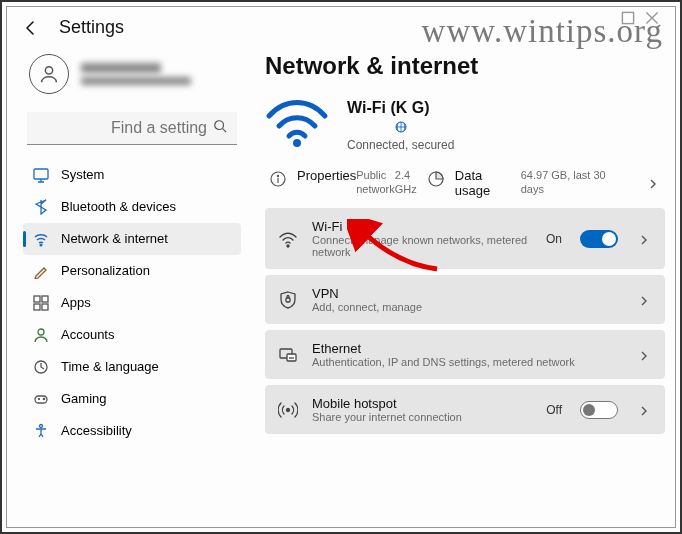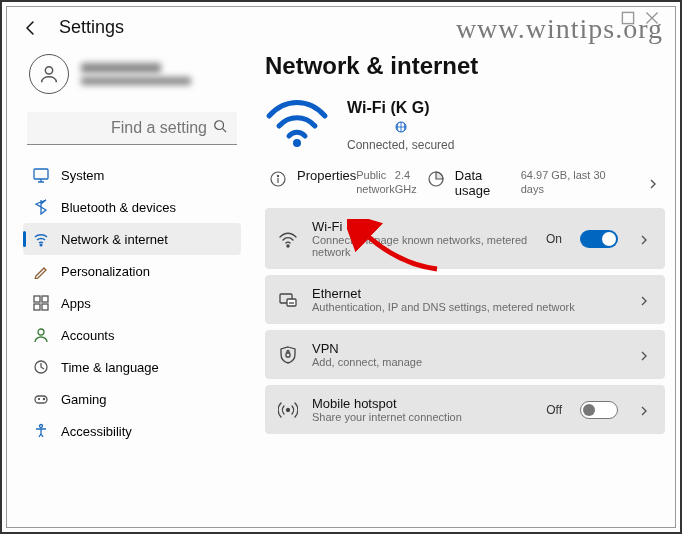--- a/index.html
+++ b/index.html
@@ -1,20 +1,20 @@
 <!DOCTYPE html>
 <html><head>
 <meta charset="utf-8">
 <style>
   * { box-sizing: border-box; margin: 0; padding: 0; font-family: "Segoe UI", Arial, sans-serif; }
   body { width: 682px; height: 534px; background: #fff; overflow: hidden; position: relative; }
   .frame { border: 2px solid #333; width: 682px; height: 534px; position: relative; background:#fdfdfd; }
   .inner { position:absolute; inset:4px; border:1px solid #999; }
 
-  .watermark { position:absolute; top:6px; right:12px; color:#7a7a7a; font-size:28px; letter-spacing:1px; z-index:50; font-family:Georgia, serif; text-shadow:0 1px 1px rgba(255,255,255,0.6);}
+  .watermark { position:absolute; top:6px; right:12px; color:#7a7a7a; font-size:33px; letter-spacing:1px; z-index:50; font-family:Georgia, serif; text-shadow:0 1px 1px rgba(255,255,255,0.6);}
 
   .header { display:flex; align-items:center; padding:10px 14px; }
   .back { width:20px; height:20px; display:flex; align-items:center; justify-content:center; cursor:pointer; }
   .back svg { width:16px; height:16px; }
   .header-title { font-size:18px; margin-left:18px; color:#111; }
 
   .body { display:flex; padding:0 10px 0 6px; height:calc(100% - 44px);}
   .sidebar { width:234px; flex-shrink:0; padding:0 6px 0 10px; }
   .main { flex:1; padding:0 0 0 18px; overflow:hidden; position:relative;}
 
@@ -24,21 +24,21 @@
   .acct-text { display:flex; flex-direction:column; gap:4px;}
   .blur { filter: blur(3px); background:#888; border-radius:2px;}
   .blur.l1{ width:80px; height:10px;}
   .blur.l2{ width:110px; height:8px;}
 
   .search { position:relative; margin:4px 4px 14px 4px;}
   .search input { width:100%; padding:7px 30px 7px 10px; border:none; border-bottom:1.5px solid #888; background:#f5f5f5; font-size:16px; border-radius:3px 3px 0 0;text-align:right;}
   .search .s-icon{position:absolute; right:10px; top:7px;}
 
   .nav { list-style:none; }
-  .nav li { display:flex; align-items:center; gap:12px; padding:8px 10px; font-size:13px; border-radius:4px; cursor:pointer; position:relative;}
+  .nav li { display:flex; gap:12px; padding:8px 10px; font-size:13px; border-radius:4px; cursor:pointer; position:relative;}
   .nav li.active { background:#ededed; }
   .nav li.active::before{ content:""; position:absolute; left:0; top:8px; bottom:8px; width:3px; background:#0067c0; border-radius:2px;}
   .nav .ico { width:16px; height:16px; display:flex; align-items:center; justify-content:center;}
   .nav .ico svg{width:16px;height:16px;}
 
   .page-title { font-size:24px; font-weight:600; color:#111; margin:4px 0 18px 0;}
 
   .hero { display:flex; align-items:center; gap:18px; margin-bottom:14px;}
   .wifi-big svg{ width:64px; height:50px;}
   .hero-text .t1{ font-size:16px; font-weight:600; color:#111;}
@@ -277,45 +277,45 @@
           <span class="state">On</span>
           <div class="toggle on"></div>
           <span class="chev"><svg viewBox="0 0 12 12" fill="none" stroke="#555" stroke-width="1.4">
                   <path d="M4 2l4 4-4 4"></path>
                 </svg></span>
         </div>
 
         <div class="card">
           <span class="cico">
                 <svg viewBox="0 0 20 20" fill="none" stroke="#444" stroke-width="1.3">
+                  <path d="M10 2l7 2v5c0 5-3 8-7 9-4-1-7-4-7-9V4z"></path>
+                  <rect x="8" y="8" width="4" height="4" rx="1"></rect>
+                  <path d="M9 8V6.5a1 1 0 012 0V8"></path>
+                </svg>
+              </span>
+          <div class="ctext">
+                <span class="h">VPN</span>
+                <span class="s">Add, connect, manage</span>
+              </div>
+          <span class="chev"><svg viewBox="0 0 12 12" fill="none" stroke="#555" stroke-width="1.4">
+                  <path d="M4 2l4 4-4 4"></path>
+                </svg></span>
+        </div>
+
+        <div class="card">
+          <span class="cico">
+                <svg viewBox="0 0 20 20" fill="none" stroke="#444" stroke-width="1.3">
                   <rect x="2" y="4" width="12" height="9" rx="1"></rect>
                   <rect x="9" y="9" width="9" height="7" rx="1" fill="#fff"></rect>
                   <path d="M11 13h5"></path>
                 </svg>
               </span>
           <div class="ctext">
                 <span class="h">Ethernet</span>
                 <span class="s">Authentication, IP and DNS settings, metered network</span>
-              </div>
-          <span class="chev"><svg viewBox="0 0 12 12" fill="none" stroke="#555" stroke-width="1.4">
-                  <path d="M4 2l4 4-4 4"></path>
-                </svg></span>
-        </div>
-
-        <div class="card">
-          <span class="cico">
-                <svg viewBox="0 0 20 20" fill="none" stroke="#444" stroke-width="1.3">
-                  <path d="M10 2l7 2v5c0 5-3 8-7 9-4-1-7-4-7-9V4z"></path>
-                  <rect x="8" y="8" width="4" height="4" rx="1"></rect>
-                  <path d="M9 8V6.5a1 1 0 012 0V8"></path>
-                </svg>
-              </span>
-          <div class="ctext">
-                <span class="h">VPN</span>
-                <span class="s">Add, connect, manage</span>
               </div>
           <span class="chev"><svg viewBox="0 0 12 12" fill="none" stroke="#555" stroke-width="1.4">
                   <path d="M4 2l4 4-4 4"></path>
                 </svg></span>
         </div>
 
         <div class="card">
           <span class="cico">
                 <svg viewBox="0 0 20 20" fill="none" stroke="#444" stroke-width="1.3" stroke-linecap="round">
                   <circle cx="10" cy="10" r="1.5" fill="#444"></circle>

